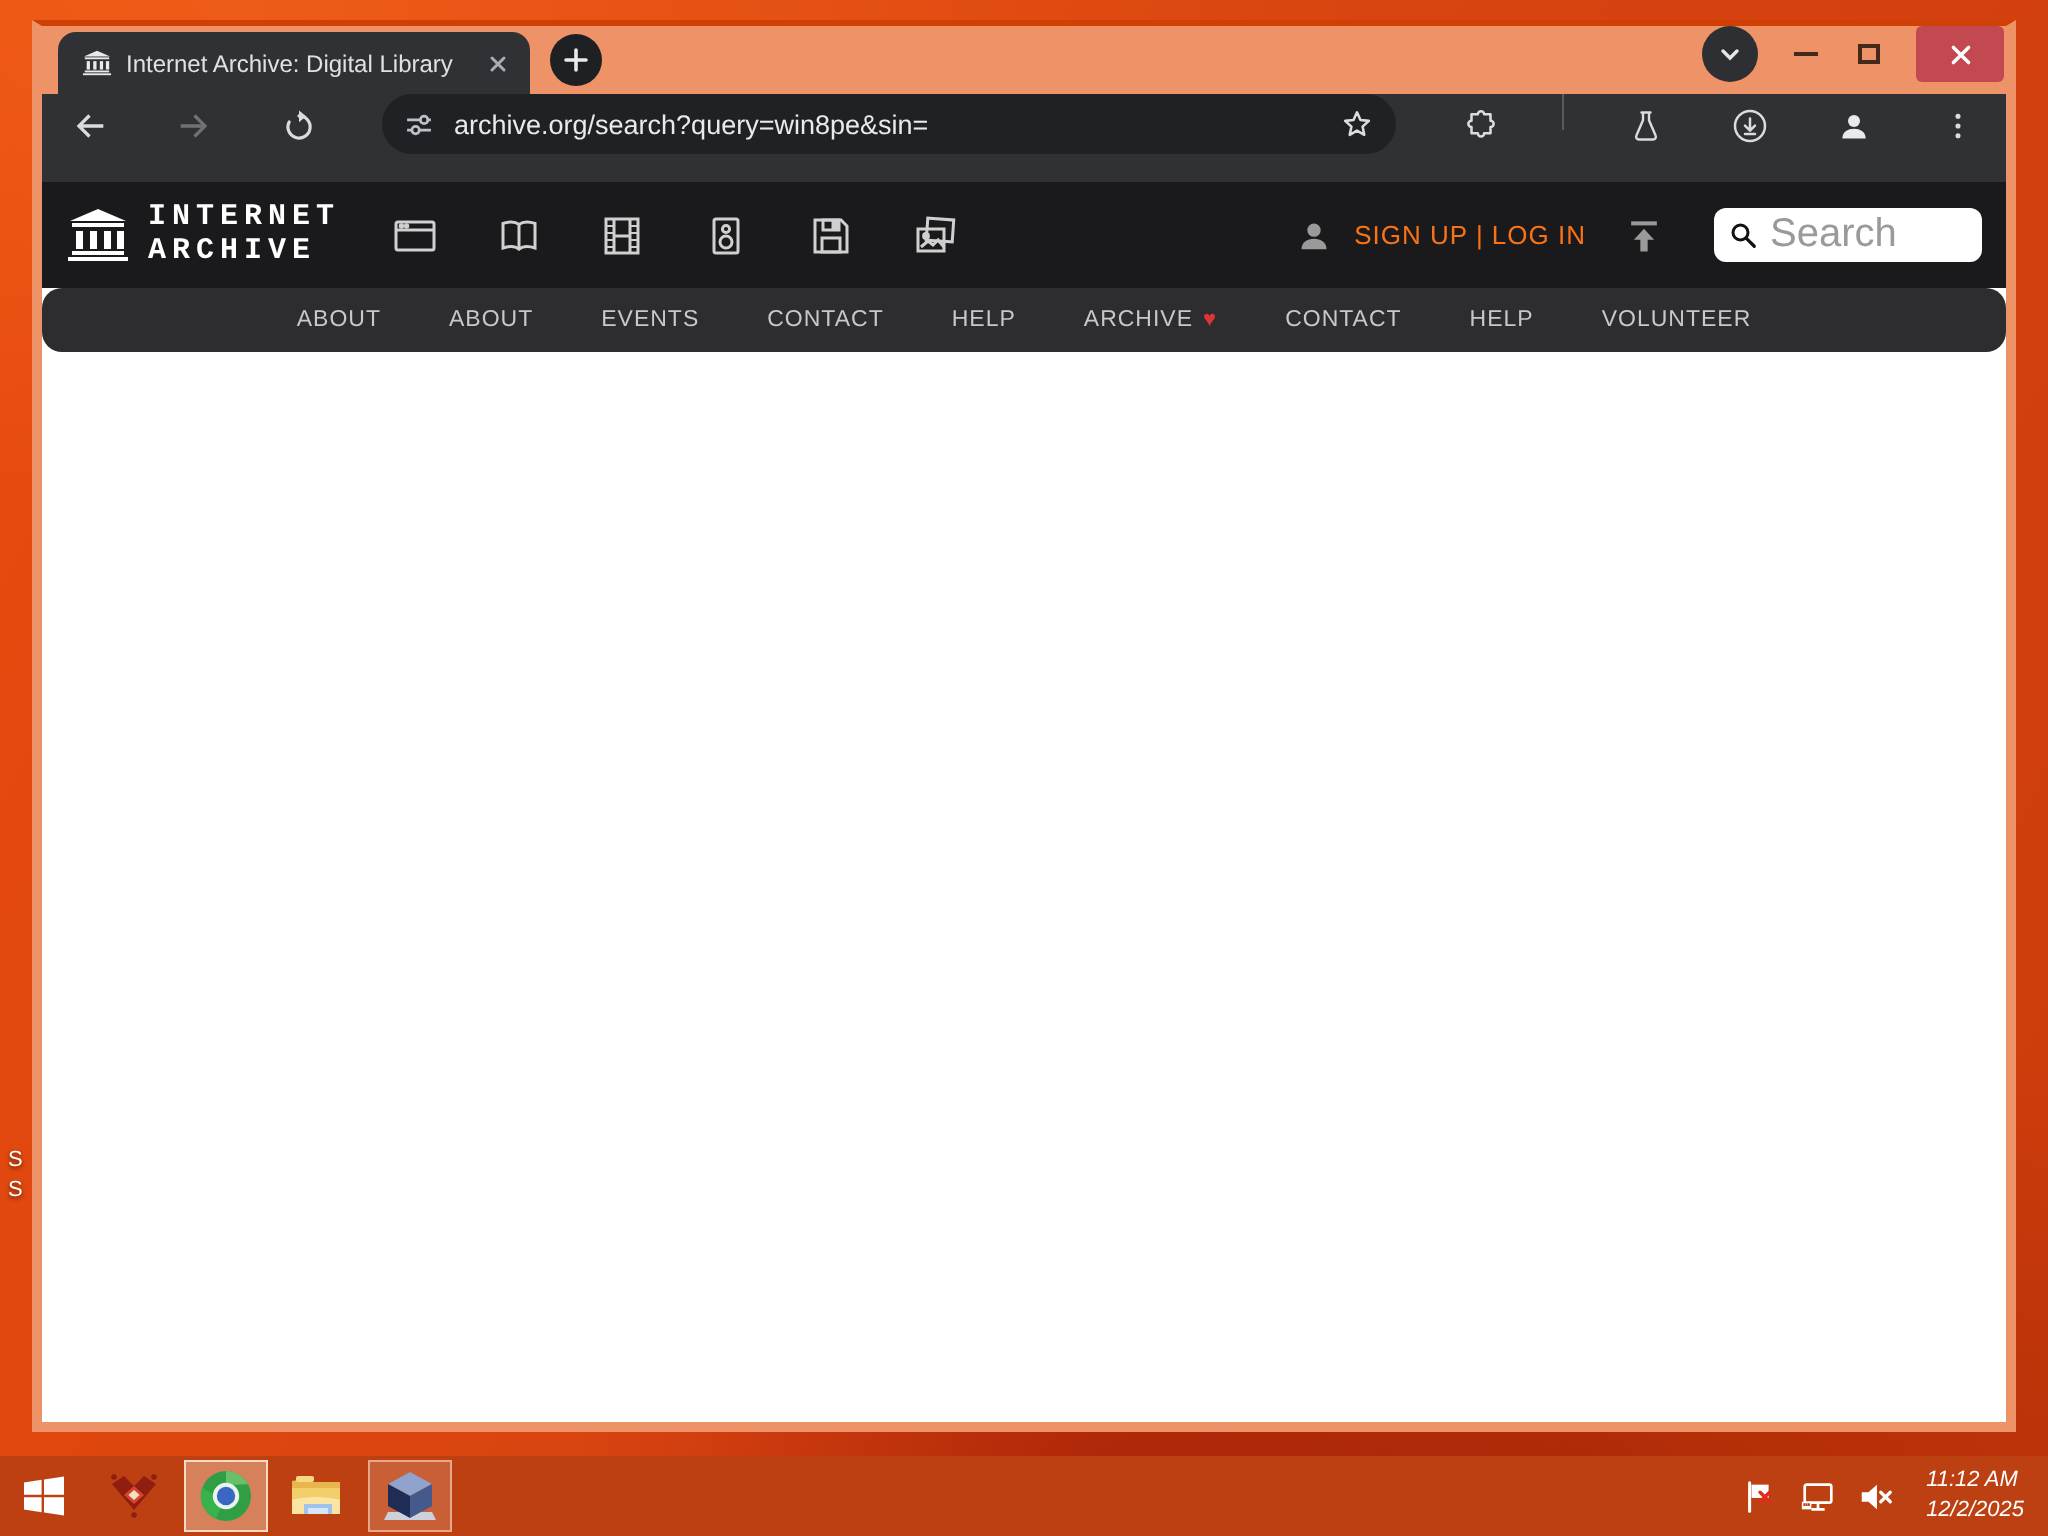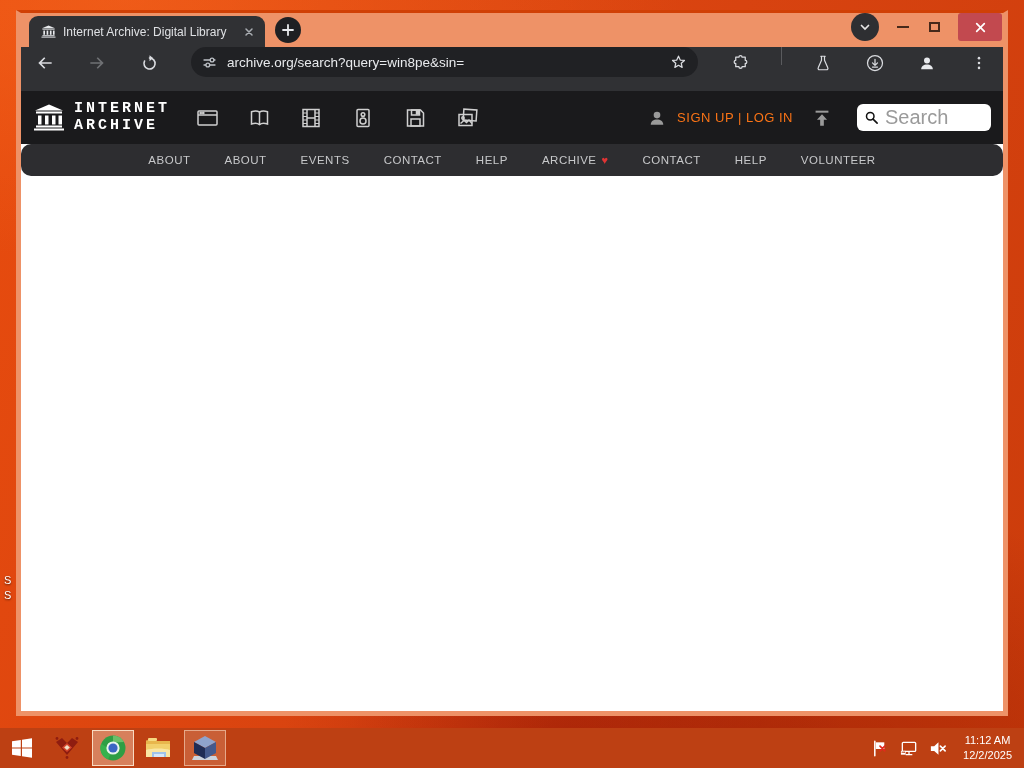--- a/index.html
+++ b/index.html
@@ -82,22 +82,22 @@
     background:#bd4013; display:flex; align-items:center; z-index:3; }
   .tb-start { width:44px; height:40px; display:flex; align-items:center;
     justify-content:center; cursor:pointer; }
   .task-btn { width:42px; height:36px; margin:2px 2px; display:flex;
     align-items:center; justify-content:center; border:1px solid transparent; cursor:pointer; }
   .task-btn.active { background:rgba(250,218,194,.42); border-color:rgba(253,228,205,.9); }
   .task-btn.running { background:rgba(250,218,194,.20); border-color:rgba(253,228,205,.55); }
   .tray { margin-left:auto; display:flex; align-items:center; gap:9px; padding-right:12px; }
   .tray-icon { width:20px; height:20px; display:flex; align-items:center;
     justify-content:center; cursor:pointer; }
-  .clock { color:#fff; font-size:11px; text-align:center; line-height:1.35;
-    margin-left:6px; cursor:default; }
+  .clock { color:#fff; font-size:11px; text-align:left; line-height:1.35;
+    margin-left:6px; cursor:default;font-style:italic; }
 </style>
 </head>
 <body>
 
 <span class="desk-frag" style="top:574px">S</span>
 <span class="desk-frag" style="top:589px">S</span>
 
 <div class="bwindow">
 
   <div class="tabstrip">

